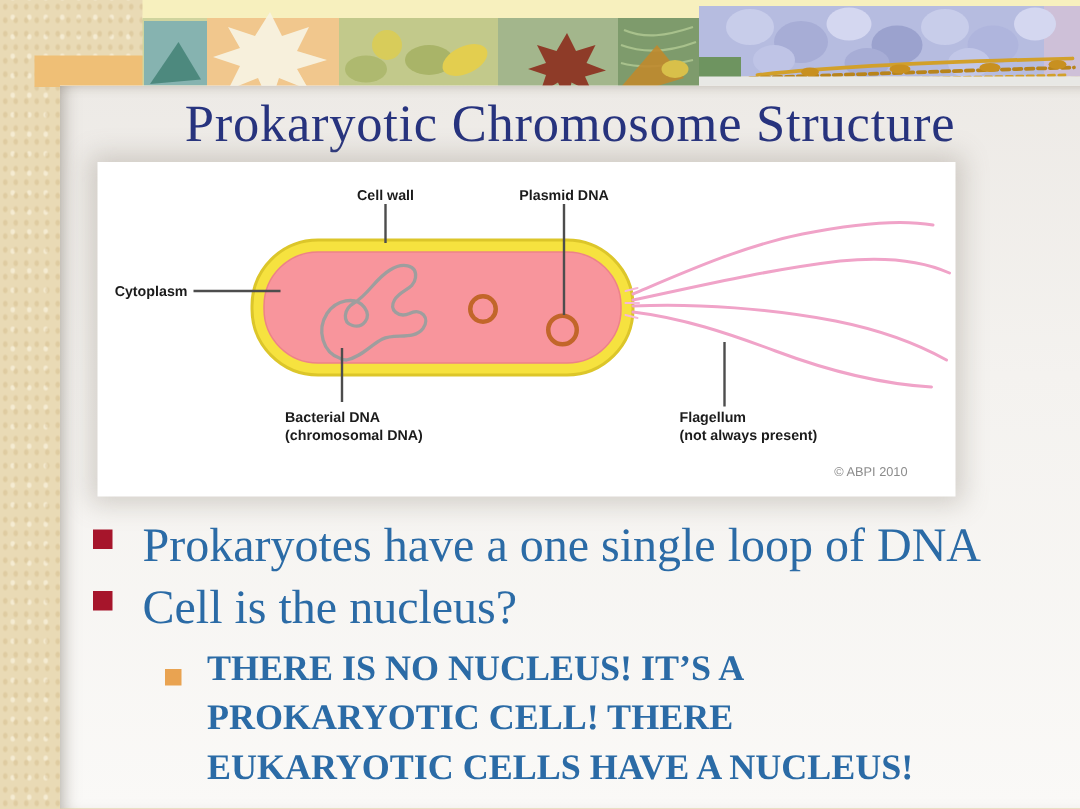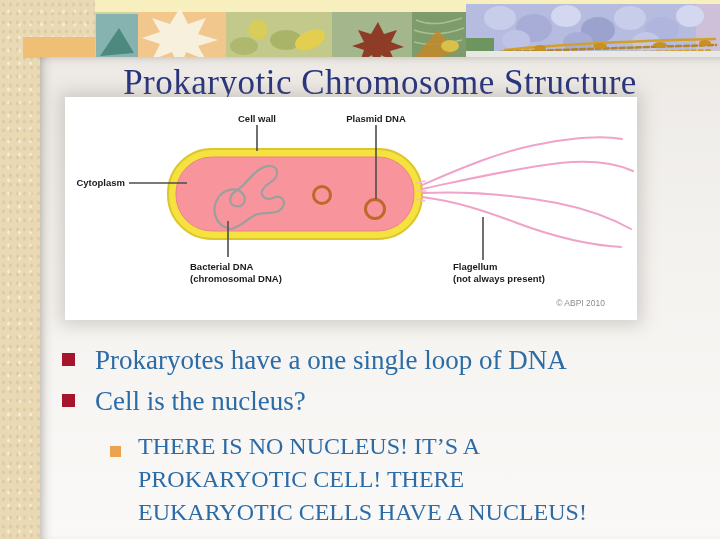--- a/index.html
+++ b/index.html
@@ -17,34 +17,34 @@
   .slide{
     position:absolute;left:40px;top:57px;width:684px;height:482px;
     background:linear-gradient(180deg,#EDEAE6 0%,#F4F2EF 40%,#FAF9F7 100%);
     box-shadow:inset 9px 0 12px -8px rgba(110,100,85,.55), inset 0 6px 8px -6px rgba(120,110,95,.35);
   }
   .title{
     position:absolute;left:0;top:6px;width:680px;text-align:center;
     font-size:35px;color:#27337E;letter-spacing:.5px;white-space:nowrap;
   }
   .figure{
-    position:absolute;left:25px;top:40px;width:572px;height:223px;
+    position:absolute;left:25px;top:51px;width:572px;height:223px;
     background:#FFFFFF;
     box-shadow:0 0 16px 5px rgba(128,120,106,.30);
   }
   .figure svg{display:block;}
   .fig-label{font-family:"Liberation Sans", sans-serif;font-weight:bold;font-size:9.5px;fill:#1B1B1B;}
   .fig-credit{font-family:"Liberation Sans", sans-serif;font-size:8.5px;fill:#8C8C8C;}
   .b-square{position:absolute;width:13px;height:13px;background:#A6152B;}
   .b-square.sub{width:11px;height:11px;background:#E9A351;}
   .b-text{
-    position:absolute;font-size:27px;color:#2B6BA6;white-space:nowrap;
+    position:absolute;font-size:32px;color:#2B6BA6;white-space:nowrap;
   }
   .sub-text{
-    position:absolute;font-size:24px;color:#2B6BA6;white-space:nowrap;
+    position:absolute;font-size:24px;color:#2B6BA6;white-space:nowrap;font-weight:bold;
   }
 </style>
 </head>
 <body>
 
 <svg class="banner" width="720" height="60" viewBox="0 0 720 60">
   <rect x="95" y="0" width="625" height="13" fill="#F7F0BE"></rect>
   <rect x="23" y="37" width="74" height="21" fill="#EFBF76"></rect>
   <rect x="95" y="12" width="375" height="46" fill="#CFD49E"></rect>
   <rect x="96" y="14" width="42" height="43" fill="#86B3B0"></rect>

